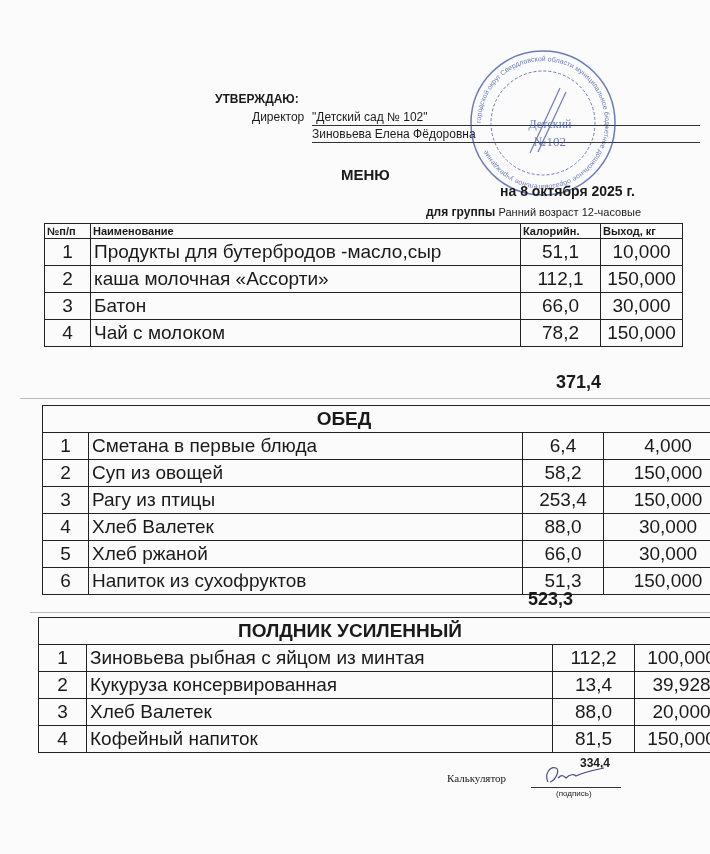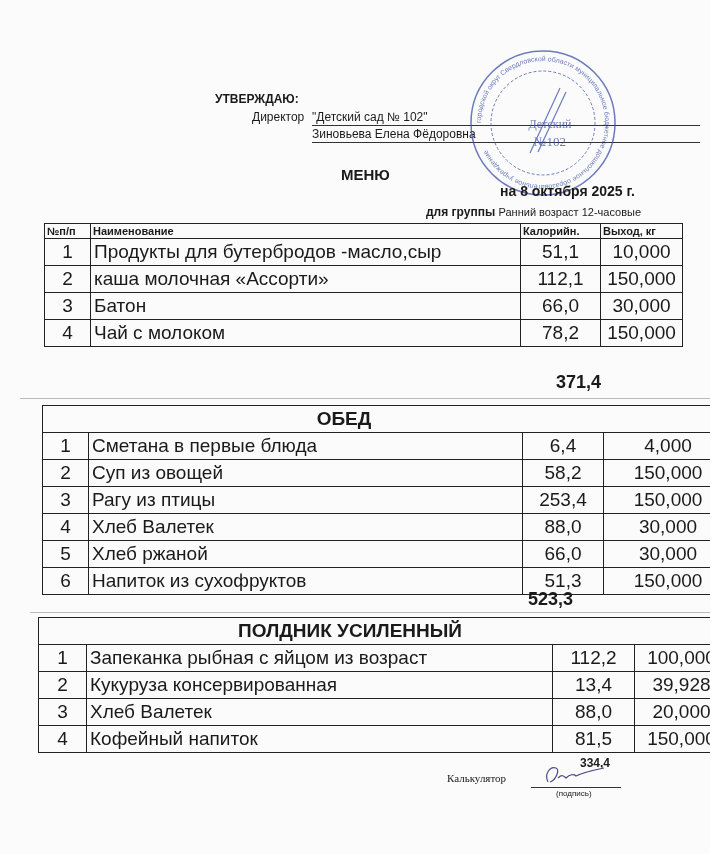--- a/index.html
+++ b/index.html
@@ -178,21 +178,21 @@
       <col style="width:94px">
     </colgroup>
   <tbody>
       <tr>
         <td colspan="4" class="section" style="padding-right:70px">ПОЛДНИК УСИЛЕННЫЙ</td>
       </tr>
   </tbody>
     <tbody>
       <tr>
         <td class="num">1</td>
-        <td class="">Запеканка рыбная с яйцом из возраст</td>
+        <td class="">Зиновьева рыбная с яйцом из минтая</td>
         <td class="cal">112,2</td>
         <td class="out">100,000</td>
       </tr>
       <tr>
         <td class="num">2</td>
         <td class="">Кукуруза консервированная</td>
         <td class="cal">13,4</td>
         <td class="out">39,928</td>
       </tr>
       <tr>

